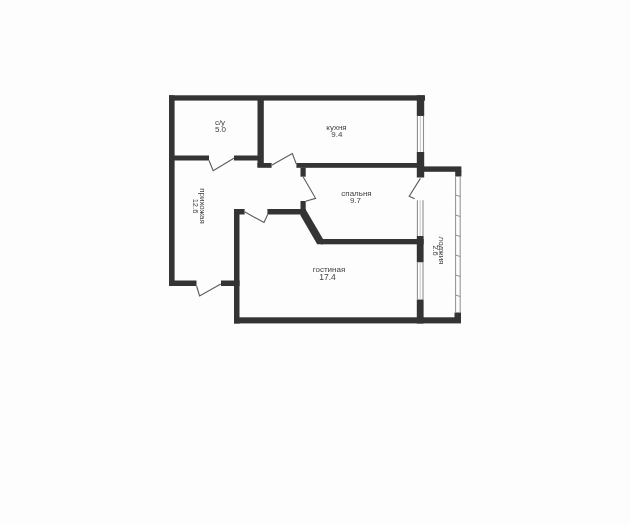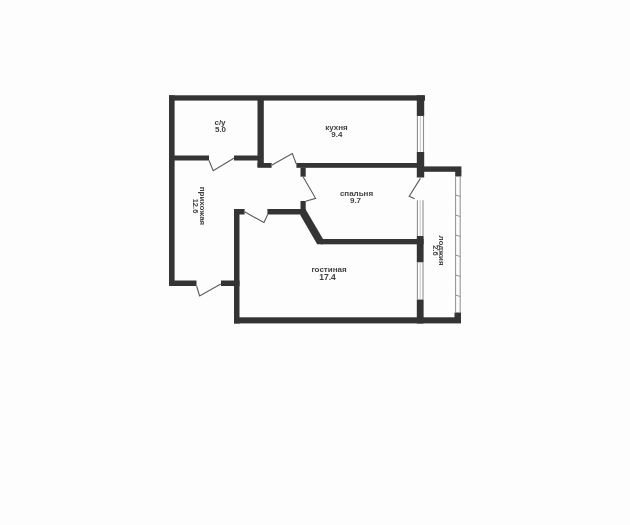--- a/index.html
+++ b/index.html
@@ -1,16 +1,16 @@
 <!DOCTYPE html>
 <html><head>
 <meta charset="utf-8">
 <style>
   html,body{margin:0;padding:0;background:#ffffff;}
-  .page{position:relative;width:630px;height:525px;background:#fdfdfd;overflow:hidden;font-weight:bold;}
+  .page{position:relative;width:630px;height:525px;background:#fdfdfd;overflow:hidden;}
   svg{position:absolute;left:0;top:0;filter:blur(0.4px);}
   text{font-family:"Liberation Sans",sans-serif;fill:#424242;}
 </style>
 </head>
 <body>
 <div class="page">
 <svg width="630" height="525" viewBox="0 0 630 525">
 
   <rect x="0" y="0" width="630" height="525" fill="#fdfdfd"></rect>
 

